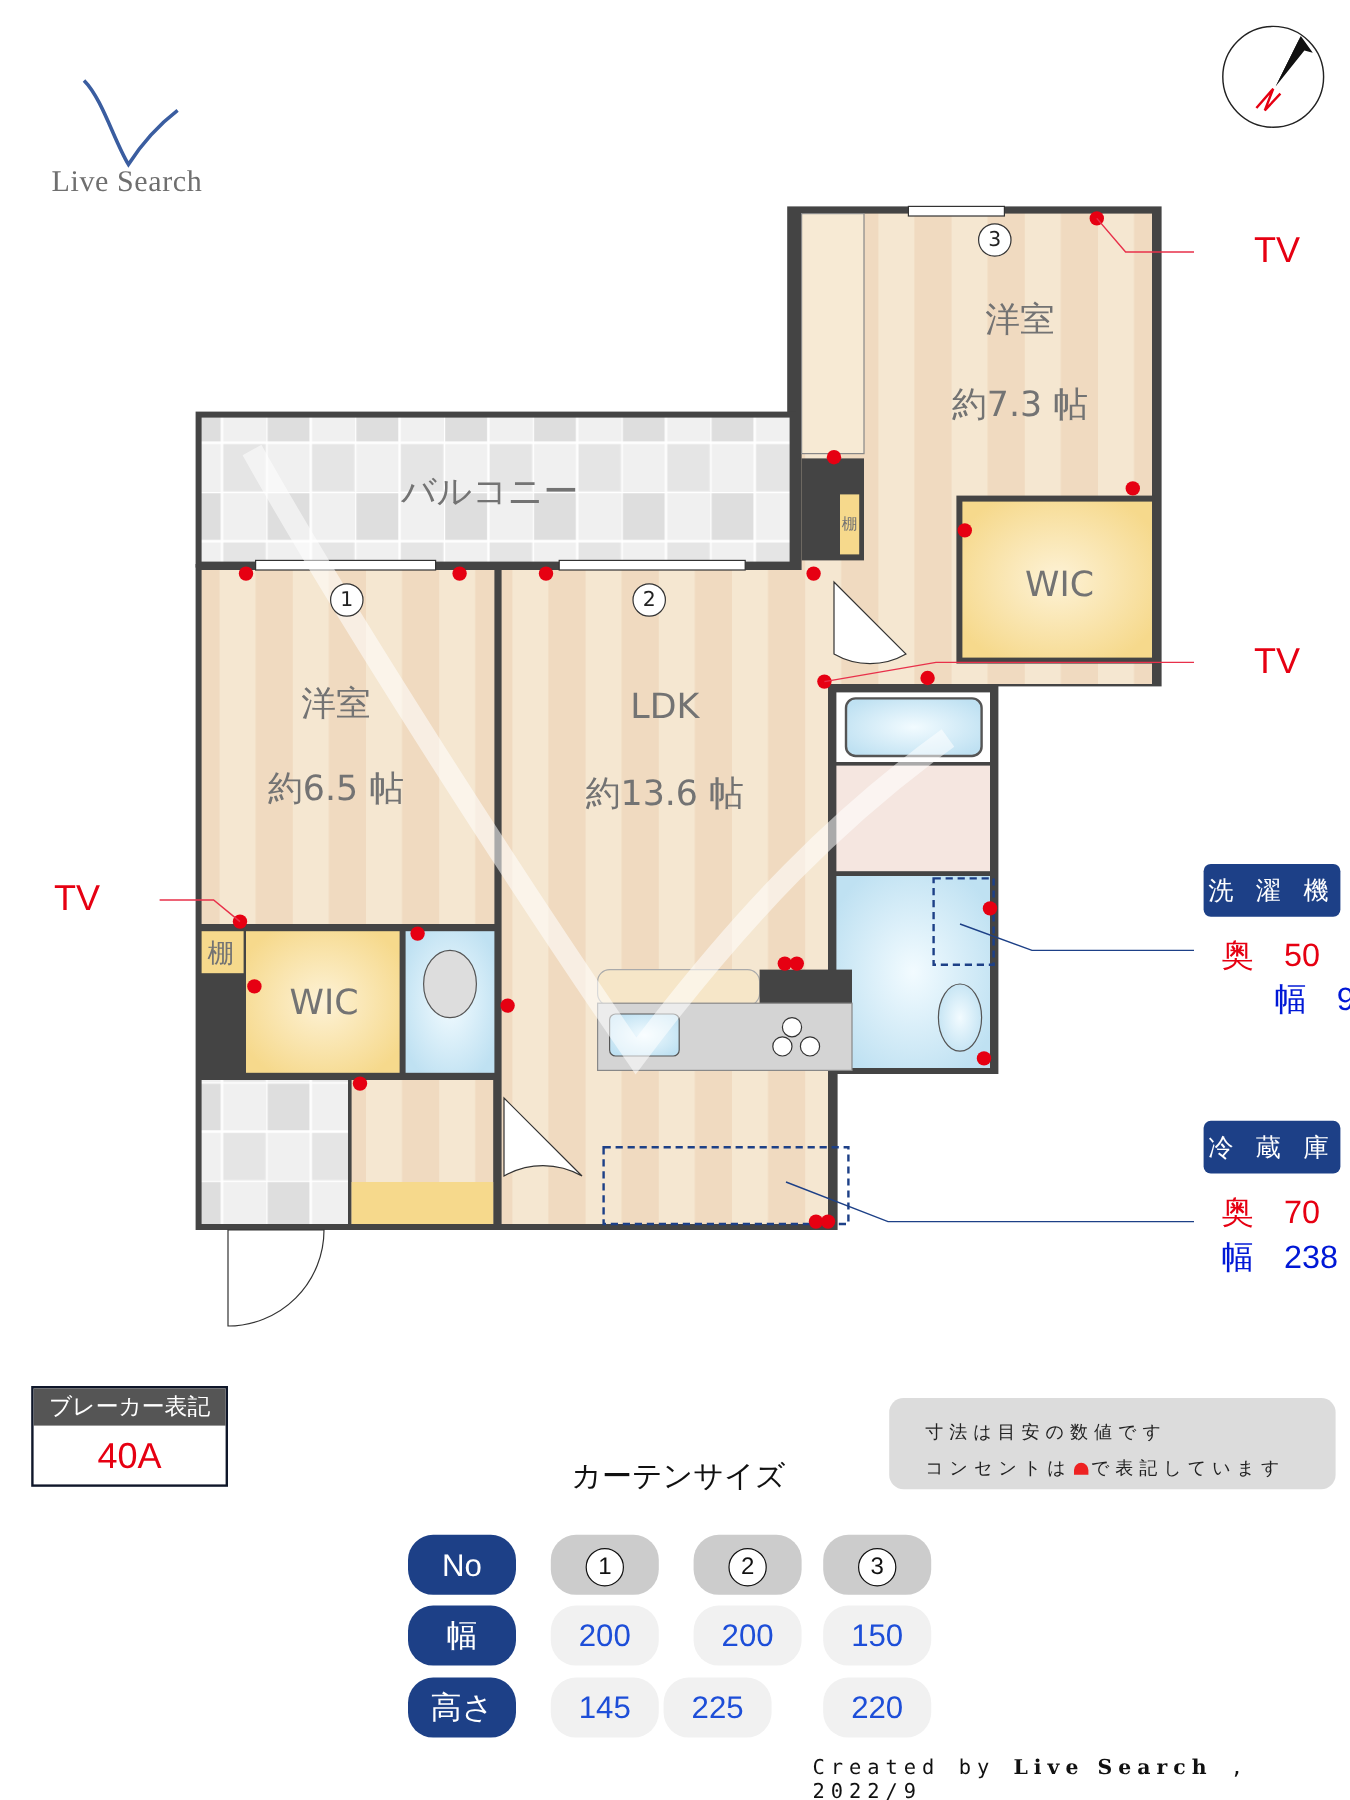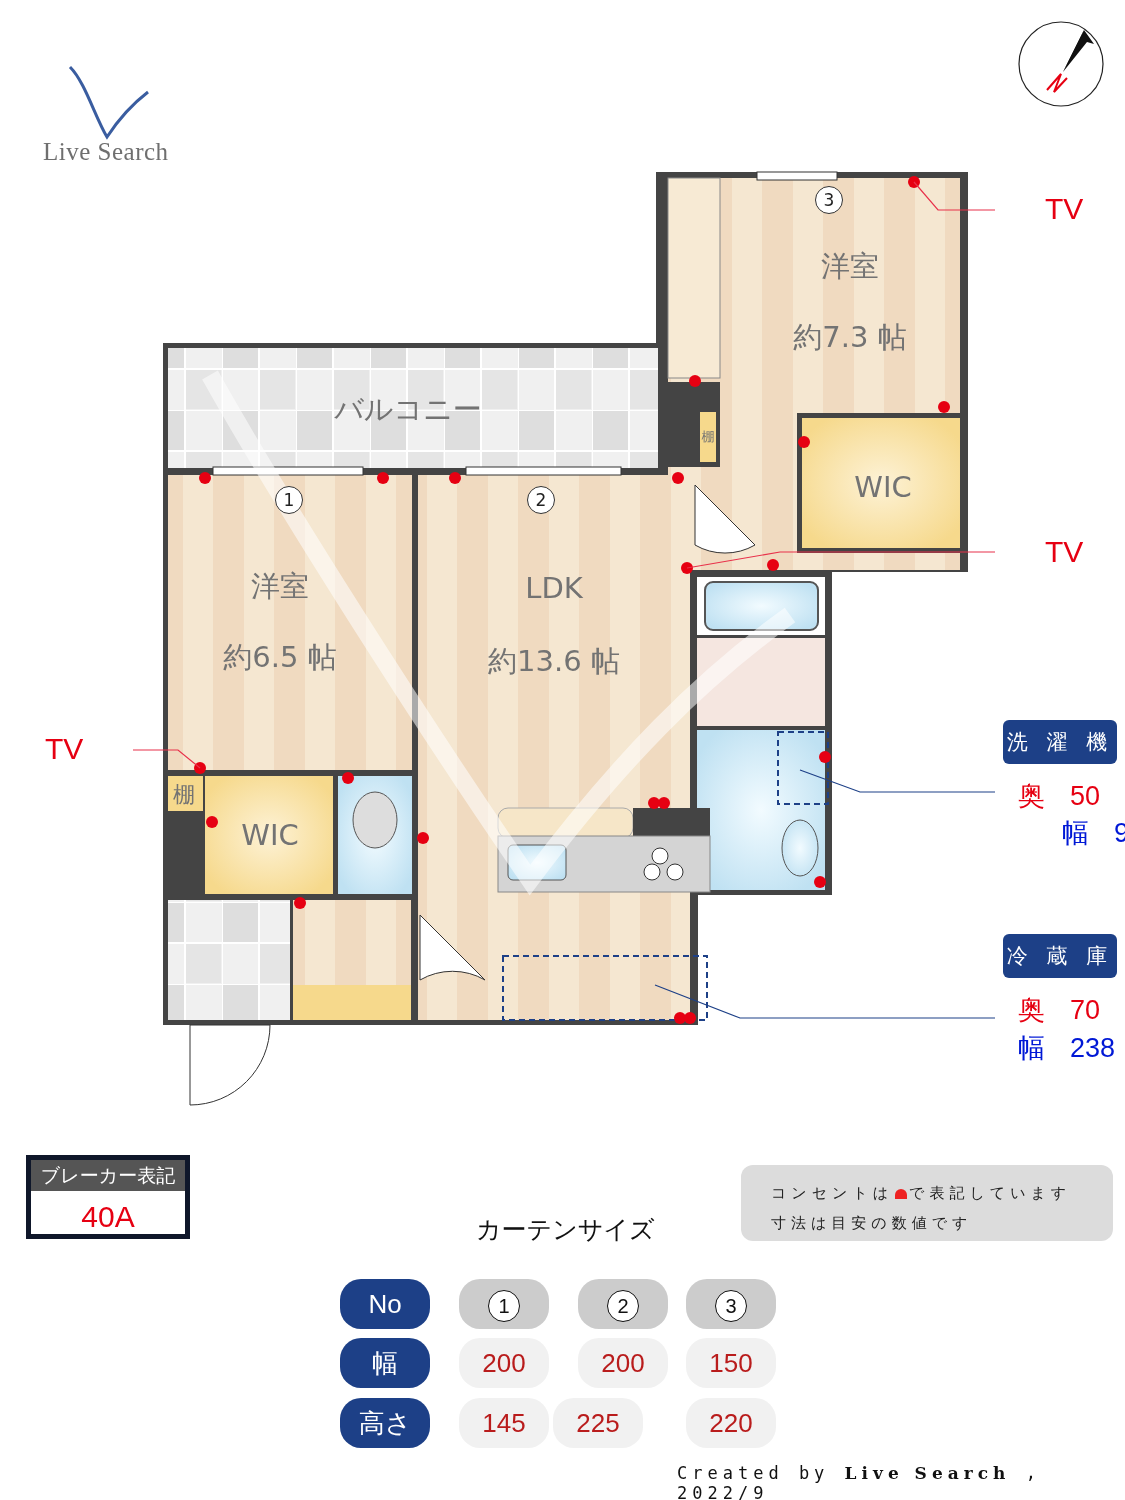--- a/index.html
+++ b/index.html
@@ -10,30 +10,30 @@
   .logo-text { left: 43px; top: 138px; font-family: "Liberation Serif", "DejaVu Serif", serif; font-size: 25px; color: #6f6f6f; letter-spacing: 0.5px; }
   .compass { left: 1017px; top: 20px; width: 88px; height: 88px; }
   .plan { left: 0; top: 0; width: 1125px; height: 1120px; }
   .room-label { position: absolute; font-size: 29px; color: #737373; text-align: center; white-space: nowrap; transform: translateX(-50%); }
   .room-label.small { font-size: 20px; }
   .tv { position: absolute; color: #e60012; font-size: 30px; font-family: "Liberation Sans", sans-serif; text-align: right; }
   .equip-badge { position: absolute; background: #1d4087; color: #fff; border-radius: 6px; font-size: 21px; letter-spacing: 6px; text-align: center; line-height: 44px; width: 114px; height: 44px; }
   .equip-row { position: absolute; font-size: 27px; font-family: "Liberation Sans", sans-serif; white-space: nowrap; }
   .equip-row .k { display: inline-block; width: 52px; }
   .red { color: #e60012; } .blue { color: #0018d6; }
-  .breaker { left: 26px; top: 1155px; width: 164px; height: 84px; border: 5px solid #0f172a; }
+  .breaker { left: 26px; top: 1155px; width: 164px; height: 84px; border: 2px solid #0f172a; }
   .breaker-h { height: 31px; background: #555; color: #fff; font-size: 19px; text-align: center; line-height: 31px; }
   .breaker-v { height: 52px; color: #e60012; font-size: 30px; text-align: center; line-height: 52px; font-family: "Liberation Sans", sans-serif; }
   .note { left: 741px; top: 1165px; width: 372px; height: 76px; background: #dcdcdc; border-radius: 12px; padding: 13px 0 0 30px; font-size: 15px; letter-spacing: 5px; color: #222; line-height: 30px; }
   .note .dot { display: inline-block; width: 12px; height: 10px; background: #e22; border-radius: 6px 6px 0 0; vertical-align: middle; margin: 0 2px; }
   .curtain-title { left: 476px; top: 1213px; font-size: 25px; color: #111; }
   .ct-cell { position: absolute; width: 90px; height: 50px; text-align: center; line-height: 50px; font-size: 26px; font-family: "Liberation Sans", sans-serif; border-radius: 21px; }
   .ct-head { background: #1d4087; color: #fff; }
   .ct-no { background: #cccccc; color: #111; }
-  .ct-val { background: #f1f1f1; color: #b91c1c; }
+  .ct-val { background: #f1f1f1; color: #1d4ed8; }
   .circ { display: inline-block; width: 32px; height: 32px; border: 1.5px solid #111; border-radius: 50%; line-height: 30px; font-size: 20px; background: #fff; vertical-align: middle; }
   .footer { left: 677px; top: 1463px; font-size: 17px; letter-spacing: 5px; color: #111; font-family: "DejaVu Sans Mono", monospace; }
   .footer b { font-family: "DejaVu Serif", serif; font-weight: bold; }
   .num-badge { position: absolute; width: 28px; height: 28px; border: 1.5px solid #333; border-radius: 50%; background: #fff; text-align: center; line-height: 26px; font-size: 17px; color: #222; }
 </style>
 </head>
 <body>
 
 <svg class="abs logo-v" viewBox="0 0 100 80">
   <path d="M10 5 C 25 20, 35 55, 47 75 C 60 55, 75 40, 88 30" fill="none" stroke="#3a5da0" stroke-width="3"></path>
@@ -193,22 +193,22 @@
 <div class="equip-row" style="left:1018px;top:1030px;">
   <span class="k blue">幅</span><span class="blue">238</span>
 </div>
 
 <div class="abs breaker">
   <div class="breaker-h">ブレーカー表記</div>
   <div class="breaker-v">40A</div>
 </div>
 
 <div class="abs note">
+  <div>寸法は目安の数値です</div>
   <div><span>コンセントは</span><span class="dot"></span><span>で表記しています</span></div>
-  <div>寸法は目安の数値です</div>
 </div>
 
 <div class="abs curtain-title">カーテンサイズ</div>
 <div class="ct-cell ct-head" style="left:340px;top:1279px;">No</div>
 <div class="ct-cell ct-head" style="left:340px;top:1338px;">幅</div>
 <div class="ct-cell ct-head" style="left:340px;top:1398px;">高さ</div>
 
 <div class="ct-cell ct-no" style="left:459px;top:1279px;"><span class="circ">1</span></div>
 <div class="ct-cell ct-no" style="left:578px;top:1279px;"><span class="circ">2</span></div>
 <div class="ct-cell ct-no" style="left:686px;top:1279px;"><span class="circ">3</span></div>

